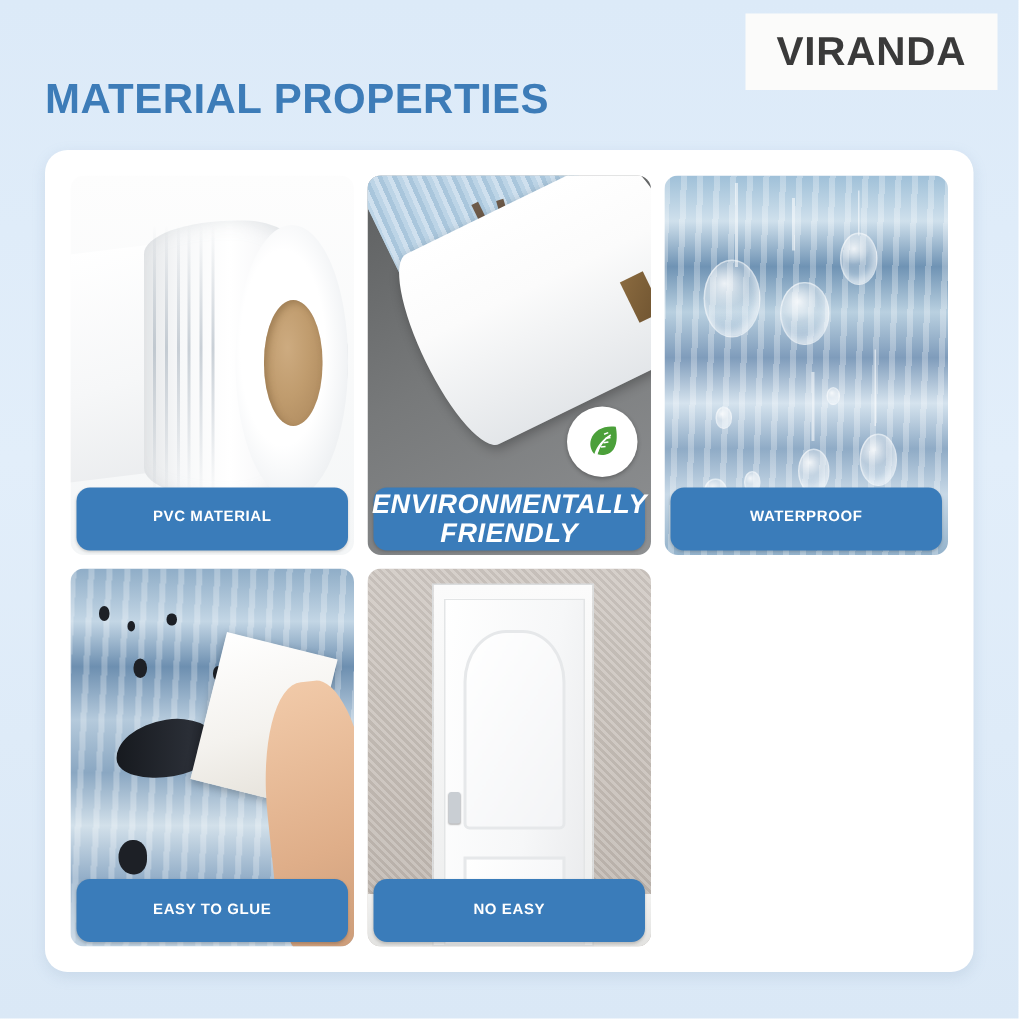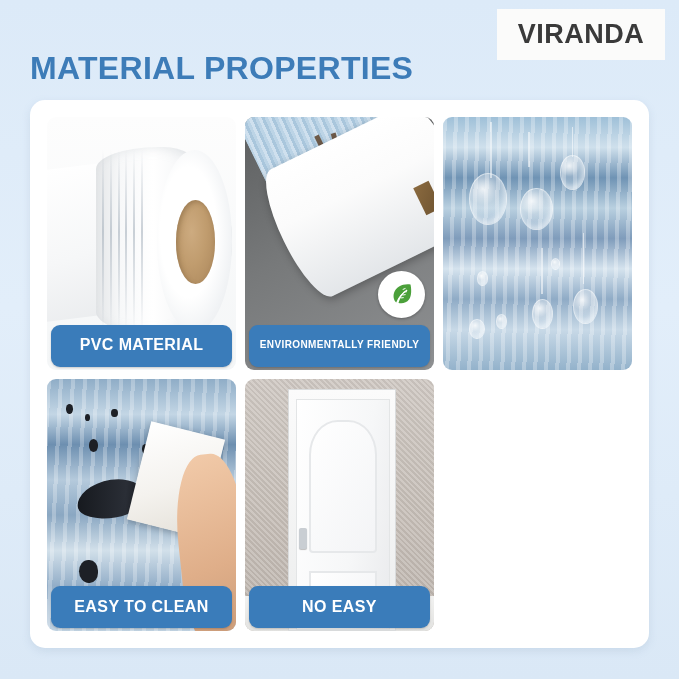--- a/index.html
+++ b/index.html
@@ -17,21 +17,21 @@
     background:#fbfbfa;display:flex;align-items:center;justify-content:center;
   }
   .logo-text{
     font-size:27px;font-weight:bold;color:#3a3a3a;letter-spacing:.5px;
     font-family:"Liberation Sans",sans-serif;
   }
 
   
   .page-title{
     position:absolute;left:30px;top:50px;
-    font-size:32px;font-weight:bold;color:#3d7cb8;letter-spacing:.3px;
+    font-size:28px;font-weight:bold;color:#3d7cb8;letter-spacing:.3px;
     font-family:"Liberation Sans",sans-serif;
   }
 
   
   .card{
     position:absolute;left:30px;top:100px;width:619px;height:548px;
     background:#ffffff;border-radius:15px;
     box-shadow:0 3px 9px rgba(120,150,180,.18);
   }
 
@@ -42,25 +42,25 @@
     column-gap:9px;row-gap:9px;
   }
   .tile{position:relative;border-radius:9px;overflow:hidden;}
   .photo{position:absolute;inset:0;overflow:hidden;}
 
   
   .label{
     position:absolute;left:4px;right:4px;bottom:3px;height:42px;
     background:#3a7cba;border-radius:9px;
     display:flex;align-items:center;justify-content:center;text-align:center;
-    color:#ffffff;font-size:16px;font-weight:bold;letter-spacing:.4px;
+    color:#ffffff;font-size:10px;font-weight:bold;letter-spacing:.4px;
     line-height:1.04;padding:0 4px;box-sizing:border-box;
     box-shadow:0 1px 2px rgba(0,0,0,.18);
   }
-  .label.two-line{font-size:10px;}
+  .label.two-line{font-size:18px;font-style:italic;}
 
   
   .t-roll{background:linear-gradient(180deg,#fdfdfd 0%,#f4f6f7 100%);}
   .roll-sheet{
     position:absolute;left:-6%;top:18%;width:78%;height:60%;
     background:linear-gradient(170deg,#ffffff 0%,#f6f7f8 55%,#e9ebed 100%);
     transform:skewY(-7deg);
   }
   .roll-body{
     position:absolute;left:26%;top:12%;width:72%;height:74%;
@@ -272,36 +272,37 @@
           <div class="drop" style="left:62%;top:15%;width:12%;height:13%;"></div>
           <div class="drop" style="left:47%;top:72%;width:10%;height:11%;"></div>
           <div class="drop" style="left:69%;top:68%;width:12%;height:13%;"></div>
           <div class="drop" style="left:14%;top:80%;width:7%;height:7%;"></div>
           <div class="drop" style="left:28%;top:78%;width:5%;height:5%;"></div>
           <div class="drop" style="left:18%;top:61%;width:5%;height:5%;"></div>
           <div class="drop" style="left:57%;top:56%;width:4%;height:4%;"></div>
           <div class="trail" style="left:52%;top:52%;height:18%;"></div>
           <div class="trail" style="left:74%;top:46%;height:20%;"></div>
         </div>
+        <div class="label">WATERPROOF</div>
       </div>
 
       <div class="tile">
         <div class="photo t-clean">
           <div class="smear"></div>
           <div class="stain" style="left:10%;top:10%;width:4%;height:4%;"></div>
           <div class="stain" style="left:20%;top:14%;width:3%;height:3%;"></div>
           <div class="stain" style="left:34%;top:12%;width:3.4%;height:3.4%;"></div>
           <div class="stain" style="left:22%;top:24%;width:5%;height:5%;"></div>
           <div class="stain" style="left:50%;top:26%;width:4%;height:4%;"></div>
           <div class="stain" style="left:17%;top:72%;width:10%;height:9%;border-radius:52% 48% 46% 54%;"></div>
           <div class="stain" style="left:32%;top:85%;width:3.4%;height:3.4%;"></div>
           <div class="cloth"></div>
           <div class="clean-hand"></div>
         </div>
-        <div class="label">EASY TO CLEAN</div>
+        <div class="label">EASY TO GLUE</div>
       </div>
 
       <div class="tile">
         <div class="photo t-door">
           <div class="wall-tex"></div>
           <div class="baseboard"></div>
           <div class="door-frame">
             <div class="door-leaf">
               <div class="panel-top"></div>
               <div class="panel-bot"></div>

